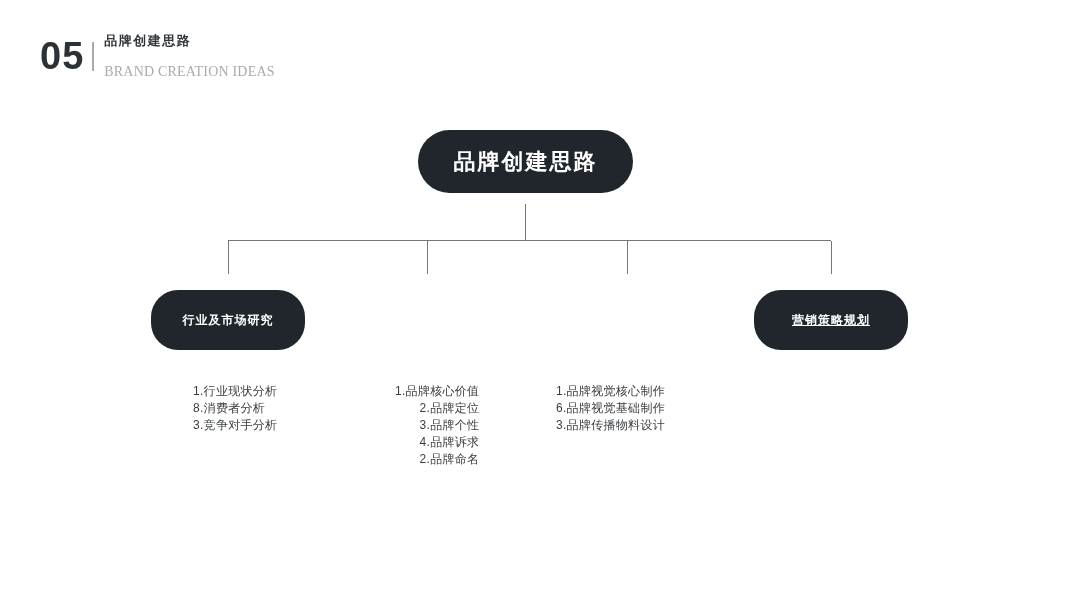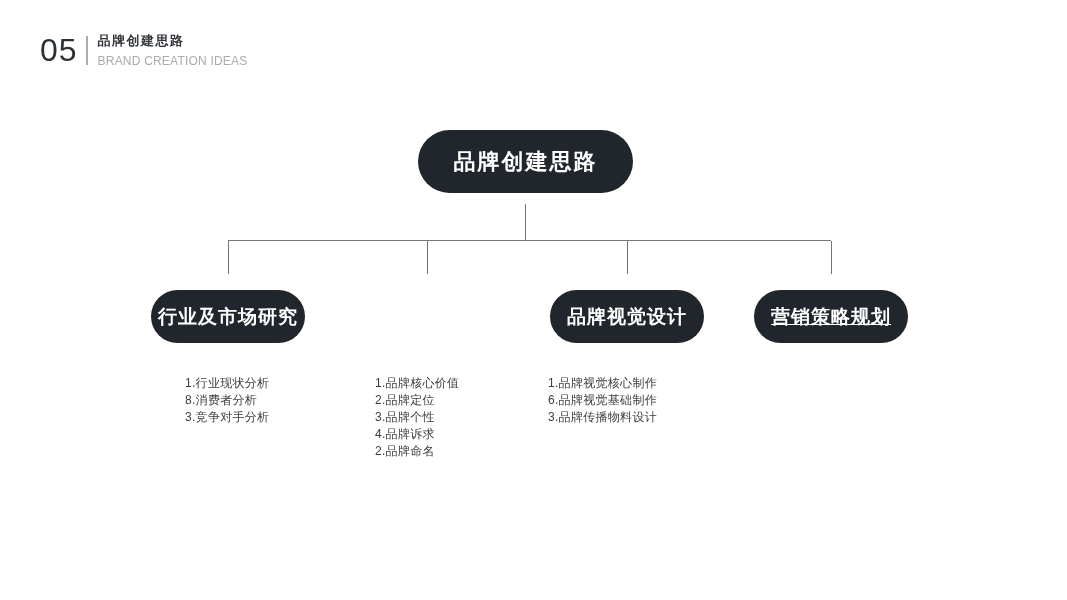--- a/index.html
+++ b/index.html
@@ -8,63 +8,63 @@
     width: 1067px;
     height: 600px;
     background: #ffffff;
     font-family: "Liberation Sans", sans-serif;
     overflow: hidden;
   }
 
   
   .hdr { position: absolute; left: 40px; top: 32px; display: flex; align-items: center; }
   .hdr-num {
-    font-size: 32px; line-height: 1; color: #2c3135;
-    font-weight: 400; letter-spacing: 1px;
+    font-size: 38px; line-height: 1; color: #2c3135;
+    font-weight: 700; letter-spacing: 1px;
   }
   .hdr-divider { width: 2px; height: 29px; background: #a9acaf; margin: 0 10px 0 8px; }
   .hdr-text { display: flex; flex-direction: column; justify-content: center; }
   .hdr-title { font-size: 13px; font-weight: 700; color: #33373b; letter-spacing: 1.5px; }
-  .hdr-subtitle { font-size: 12px; color: #a8acaf; letter-spacing: 0.2px; margin-top: 4px; text-transform: uppercase; }
+  .hdr-subtitle { font-size: 14px; color: #a8acaf; letter-spacing: 0.2px; margin-top: 14px; text-transform: uppercase; font-family: Liberation Serif, serif; }
 
   
   .pill {
     position: absolute; background: #20262b; color: #ffffff;
     display: flex; align-items: center; justify-content: center;
     font-weight: 700; white-space: nowrap;
   }
   .pill-root {
     left: 418px; top: 130px; width: 215px; height: 63px;
     border-radius: 32px; font-size: 22px; letter-spacing: 2px;
   }
-  .pill-child { top: 290px; width: 154px; height: 53px; border-radius: 27px; font-size: 19px; letter-spacing: 1px; }
+  .pill-child { top: 290px; width: 154px; height: 60px; border-radius: 27px; font-size: 12px; letter-spacing: 1px; }
   .pill-child.b0 { left: 151px; }
   .pill-child.b1 { left: 350px; }
   .pill-child.b2 { left: 550px; }
   .pill-child.b3 { left: 754px; text-decoration: underline; }
 
   
   .line { position: absolute; background: #74777a; }
   .v-root { left: 525px; top: 204px; width: 1px; height: 36px; }
   .h-main { left: 228px; top: 240px; width: 603px; height: 1px; }
   .stub   { top: 241px; width: 1px; height: 33px; }
   .stub.b0 { left: 228px; }
   .stub.b1 { left: 427px; }
   .stub.b2 { left: 627px; }
   .stub.b3 { left: 831px; }
 
   
   .items {
     position: absolute; top: 375px;
-    margin: 0; padding: 0; list-style: none;
+    margin: 8px; padding: 0; list-style: none;
     font-size: 12px; line-height: 17px; color: #3a3e41;
     letter-spacing: 0.3px; white-space: nowrap;
   }
   .items.b0 { left: 185px; }
-  .items.b1 { left: 375px; }
+  .items.b1 { left: 387px; text-align: right; }
   .items.b2 { left: 548px; }
   .items.b3 { left: 803px; }
 </style>
 </head>
 <body>
 
 <div class="canvas">
 
   <header class="hdr">
     <div class="hdr-num">05</div>
@@ -82,23 +82,20 @@
   <div class="line v-root"></div>
   <div class="line h-main"></div>
   <div class="line stub b0"></div>
   <div class="line stub b1"></div>
   <div class="line stub b2"></div>
   <div class="line stub b3"></div>
 
   <div class="pill pill-child b0">
     <span>行业及市场研究</span>
   </div>
-  <div class="pill pill-child b2">
-    <span>品牌视觉设计</span>
-  </div>
   <div class="pill pill-child b3">
     <span>营销策略规划</span>
   </div>
 
   <ul class="items b0">
     <li>1.行业现状分析</li>
     <li>8.消费者分析</li>
     <li>3.竞争对手分析</li>
   </ul>
 

